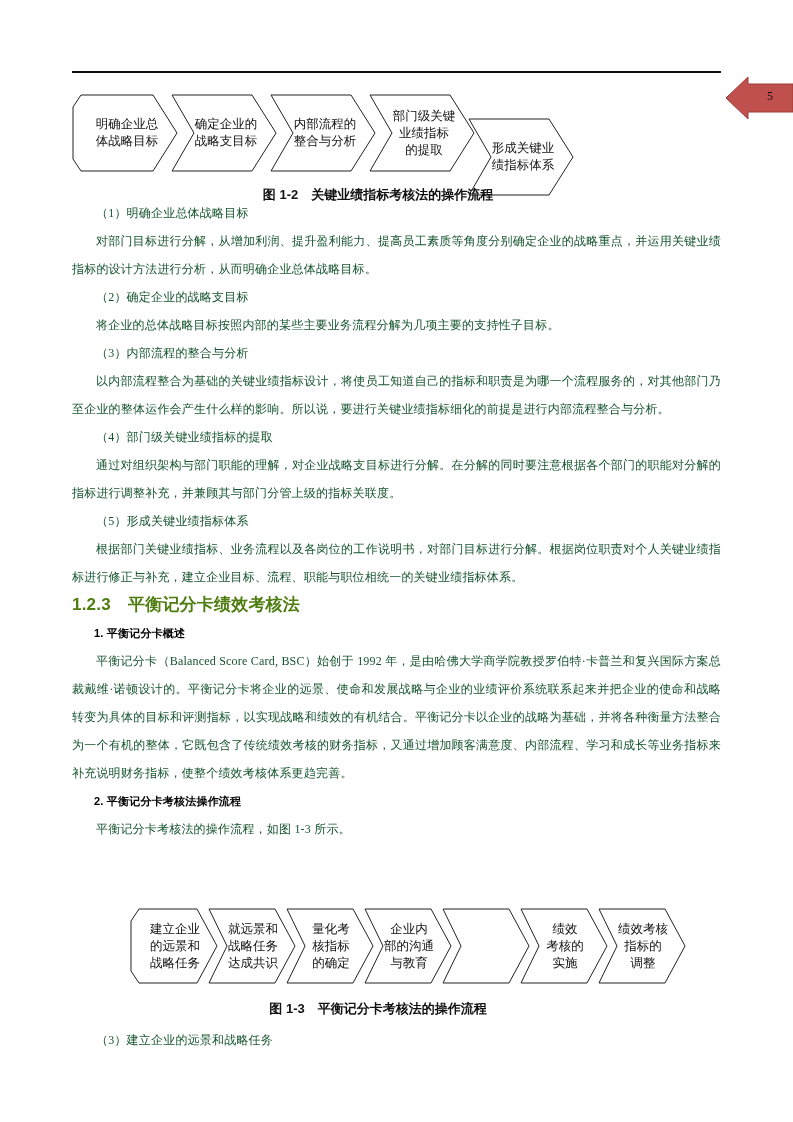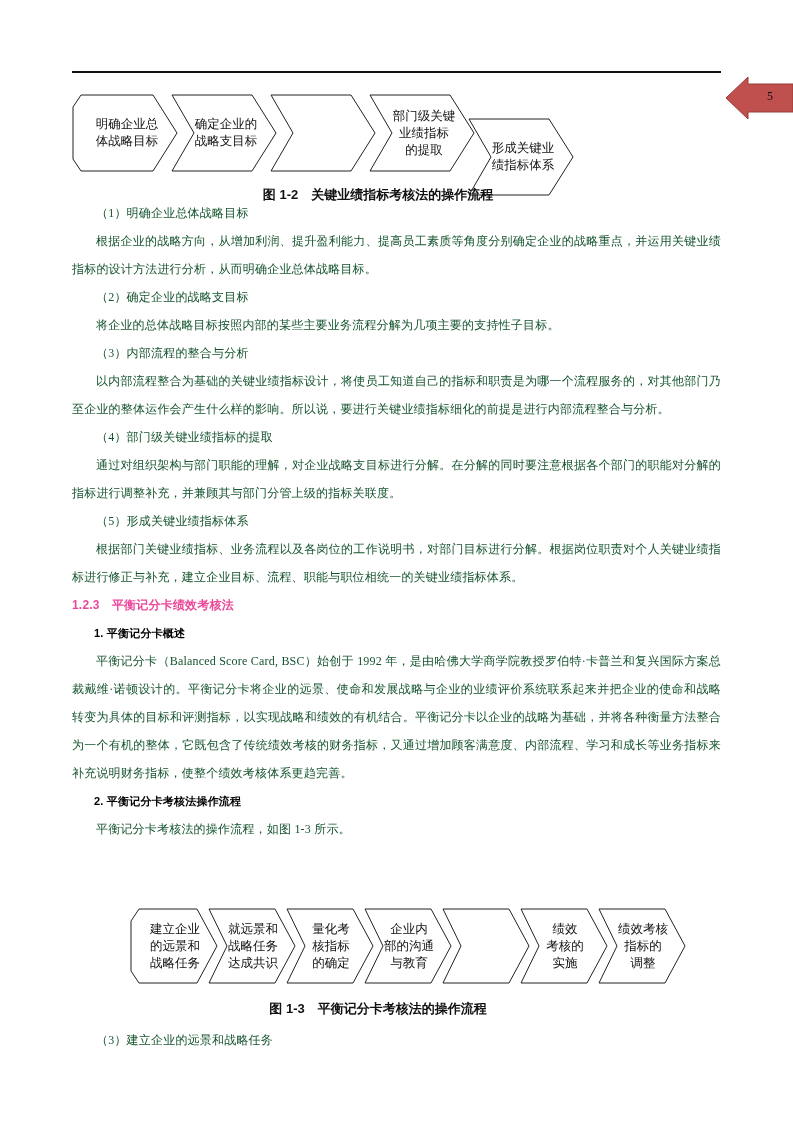--- a/index.html
+++ b/index.html
@@ -69,24 +69,24 @@
   }
   .body-flow p, .tail-line p {
     font-size: 12px;
     line-height: 28px;
     text-align: justify;
     text-indent: 2em;
     color: #14532d;
     letter-spacing: 0.2px;
   }
   .body-flow h2 {
-    font-size: 12px;
+    font-size: 17px;
     line-height: 28px;
     font-weight: bold;
-    color: #ec4899;
+    color: #4d7c0f;
     font-family: "Liberation Sans", sans-serif;
     letter-spacing: 0.2px;
   }
   .body-flow h3 {
     font-size: 11px;
     line-height: 28px;
     font-weight: bold;
     text-indent: 2em;
     color: #000;
     font-family: "Liberation Sans", sans-serif;
@@ -122,39 +122,40 @@
       <div class="flow-step" style="left: 99px;">
         <svg width="106" height="78">
           <polygon points="1,1 81,1 105,39 81,77 1,77 23,39" fill="#ffffff" stroke="#222222" stroke-width="1"></polygon>
         </svg>
         <div class="lbl">确定企业的<br>战略支目标</div>
       </div>
       <div class="flow-step" style="left: 198px;">
         <svg width="106" height="78">
           <polygon points="1,1 81,1 105,39 81,77 1,77 23,39" fill="#ffffff" stroke="#222222" stroke-width="1"></polygon>
         </svg>
+        <div class="lbl">内部流程的<br>整合与分析</div>
       </div>
       <div class="flow-step" style="left: 297px;">
         <svg width="106" height="78">
           <polygon points="1,1 81,1 105,39 81,77 1,77 23,39" fill="#ffffff" stroke="#222222" stroke-width="1"></polygon>
         </svg>
         <div class="lbl">部门级关键<br>业绩指标<br>的提取</div>
       </div>
       <div class="flow-step" style="left: 396px; margin-top: 24px;">
         <svg width="106" height="78">
           <polygon points="1,1 81,1 105,39 81,77 1,77 23,39" fill="#ffffff" stroke="#222222" stroke-width="1"></polygon>
         </svg>
         <div class="lbl">形成关键业<br>绩指标体系</div>
       </div>
     </div>
   <div class="fig-caption caption1">图 1-2　关键业绩指标考核法的操作流程</div>
 
   <div class="body-flow" id="bodyFlow">
       <p>（1）明确企业总体战略目标</p>
-      <p>根据企业的战略方向，从增加利润、提升盈利能力、提高员工素质等角度分别确定企业的战略重点，并运用关键业绩指标的设计方法进行分析，从而明确企业总体战略目标。</p>
+      <p>对部门目标进行分解，从增加利润、提升盈利能力、提高员工素质等角度分别确定企业的战略重点，并运用关键业绩指标的设计方法进行分析，从而明确企业总体战略目标。</p>
       <p>（2）确定企业的战略支目标</p>
       <p>将企业的总体战略目标按照内部的某些主要业务流程分解为几项主要的支持性子目标。</p>
       <p>（3）内部流程的整合与分析</p>
       <p>以内部流程整合为基础的关键业绩指标设计，将使员工知道自己的指标和职责是为哪一个流程服务的，对其他部门乃至企业的整体运作会产生什么样的影响。所以说，要进行关键业绩指标细化的前提是进行内部流程整合与分析。</p>
       <p>（4）部门级关键业绩指标的提取</p>
       <p>通过对组织架构与部门职能的理解，对企业战略支目标进行分解。在分解的同时要注意根据各个部门的职能对分解的指标进行调整补充，并兼顾其与部门分管上级的指标关联度。</p>
       <p>（5）形成关键业绩指标体系</p>
       <p>根据部门关键业绩指标、业务流程以及各岗位的工作说明书，对部门目标进行分解。根据岗位职责对个人关键业绩指标进行修正与补充，建立企业目标、流程、职能与职位相统一的关键业绩指标体系。</p>
       <h2>1.2.3　平衡记分卡绩效考核法</h2>
       <h3>1. 平衡记分卡概述</h3>

